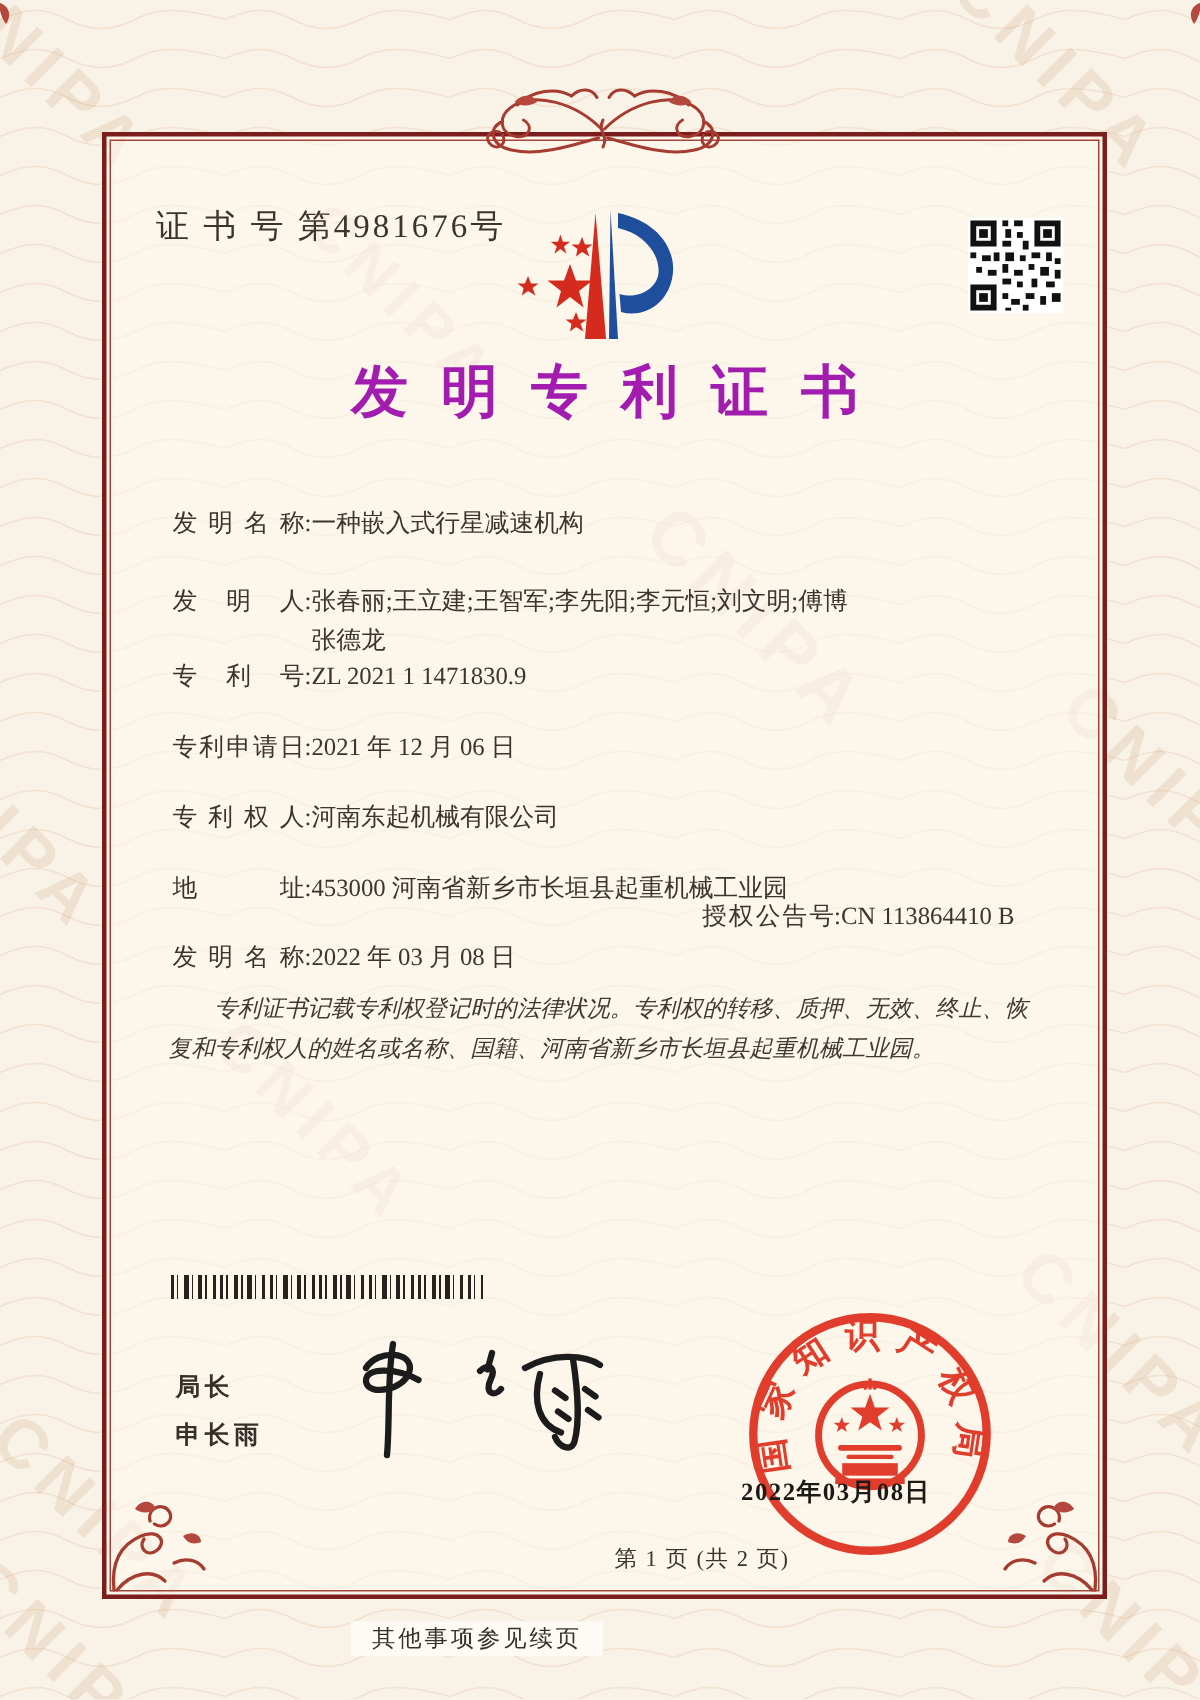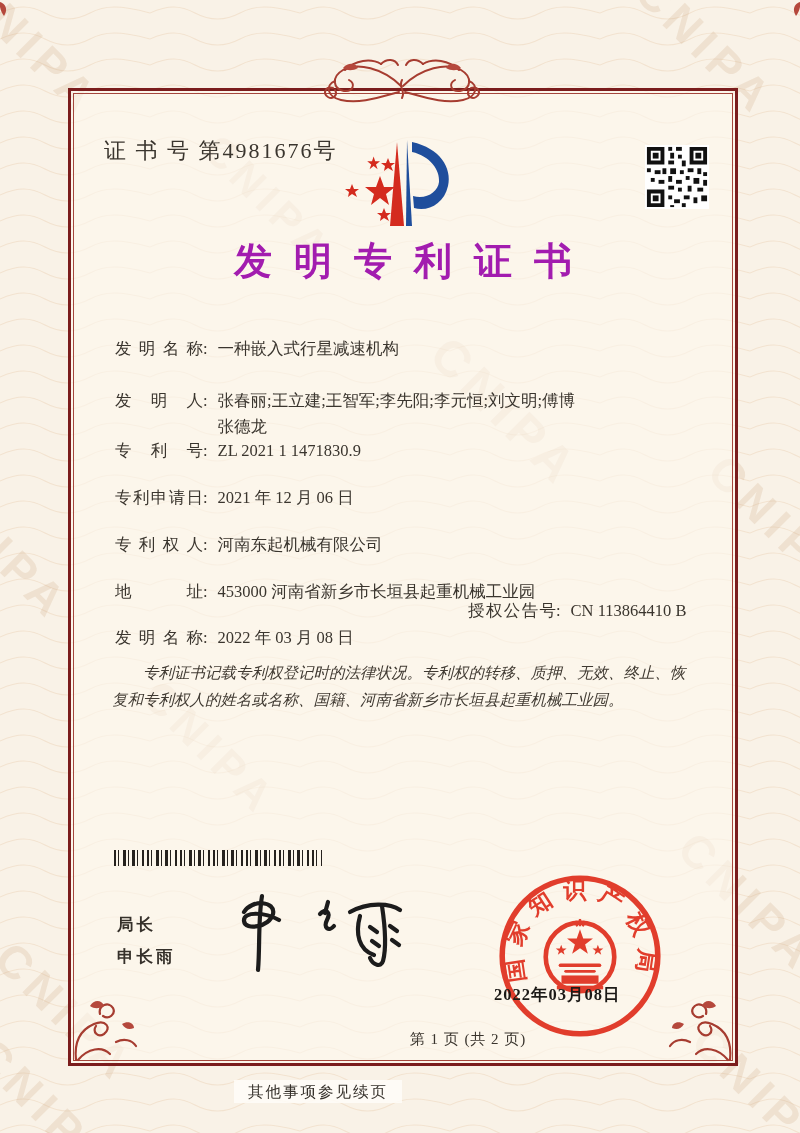--- a/index.html
+++ b/index.html
@@ -32,21 +32,21 @@
   .title{
     position:absolute;left:68px;width:670px;top:236px;text-align:center;
     font-size:38px;font-weight:bold;letter-spacing:22px;text-indent:22px;color:#a21caf;
   }
   .field{position:absolute;left:115px;font-size:16.5px;color:#3a352e;line-height:26px;}
   .field .lbl{
     display:inline-block;width:88px;text-align:justify;text-align-last:justify;
     vertical-align:top;
   }
   .field .colon{vertical-align:top;}
-  .field .val{margin-left:10px;vertical-align:top;display:inline-block;white-space:pre-line;font-family:Liberation Serif, serif;}
+  .field .val{vertical-align:top;display:inline-block;white-space:pre-line;font-family:Liberation Serif, serif;}
   .paras{position:absolute;left:112px;top:660px;width:588px;}
   .paras p{
     margin:0;font-size:15.5px;line-height:26.5px;text-indent:2em;
     font-style:italic;color:#403a32;
   }
   .barcode{
     position:absolute;left:114px;top:850px;width:208px;height:16px;
     background:repeating-linear-gradient(90deg,
       #26221e 0 2px,transparent 2px 4px,
       #26221e 4px 5px,transparent 5px 9px,

